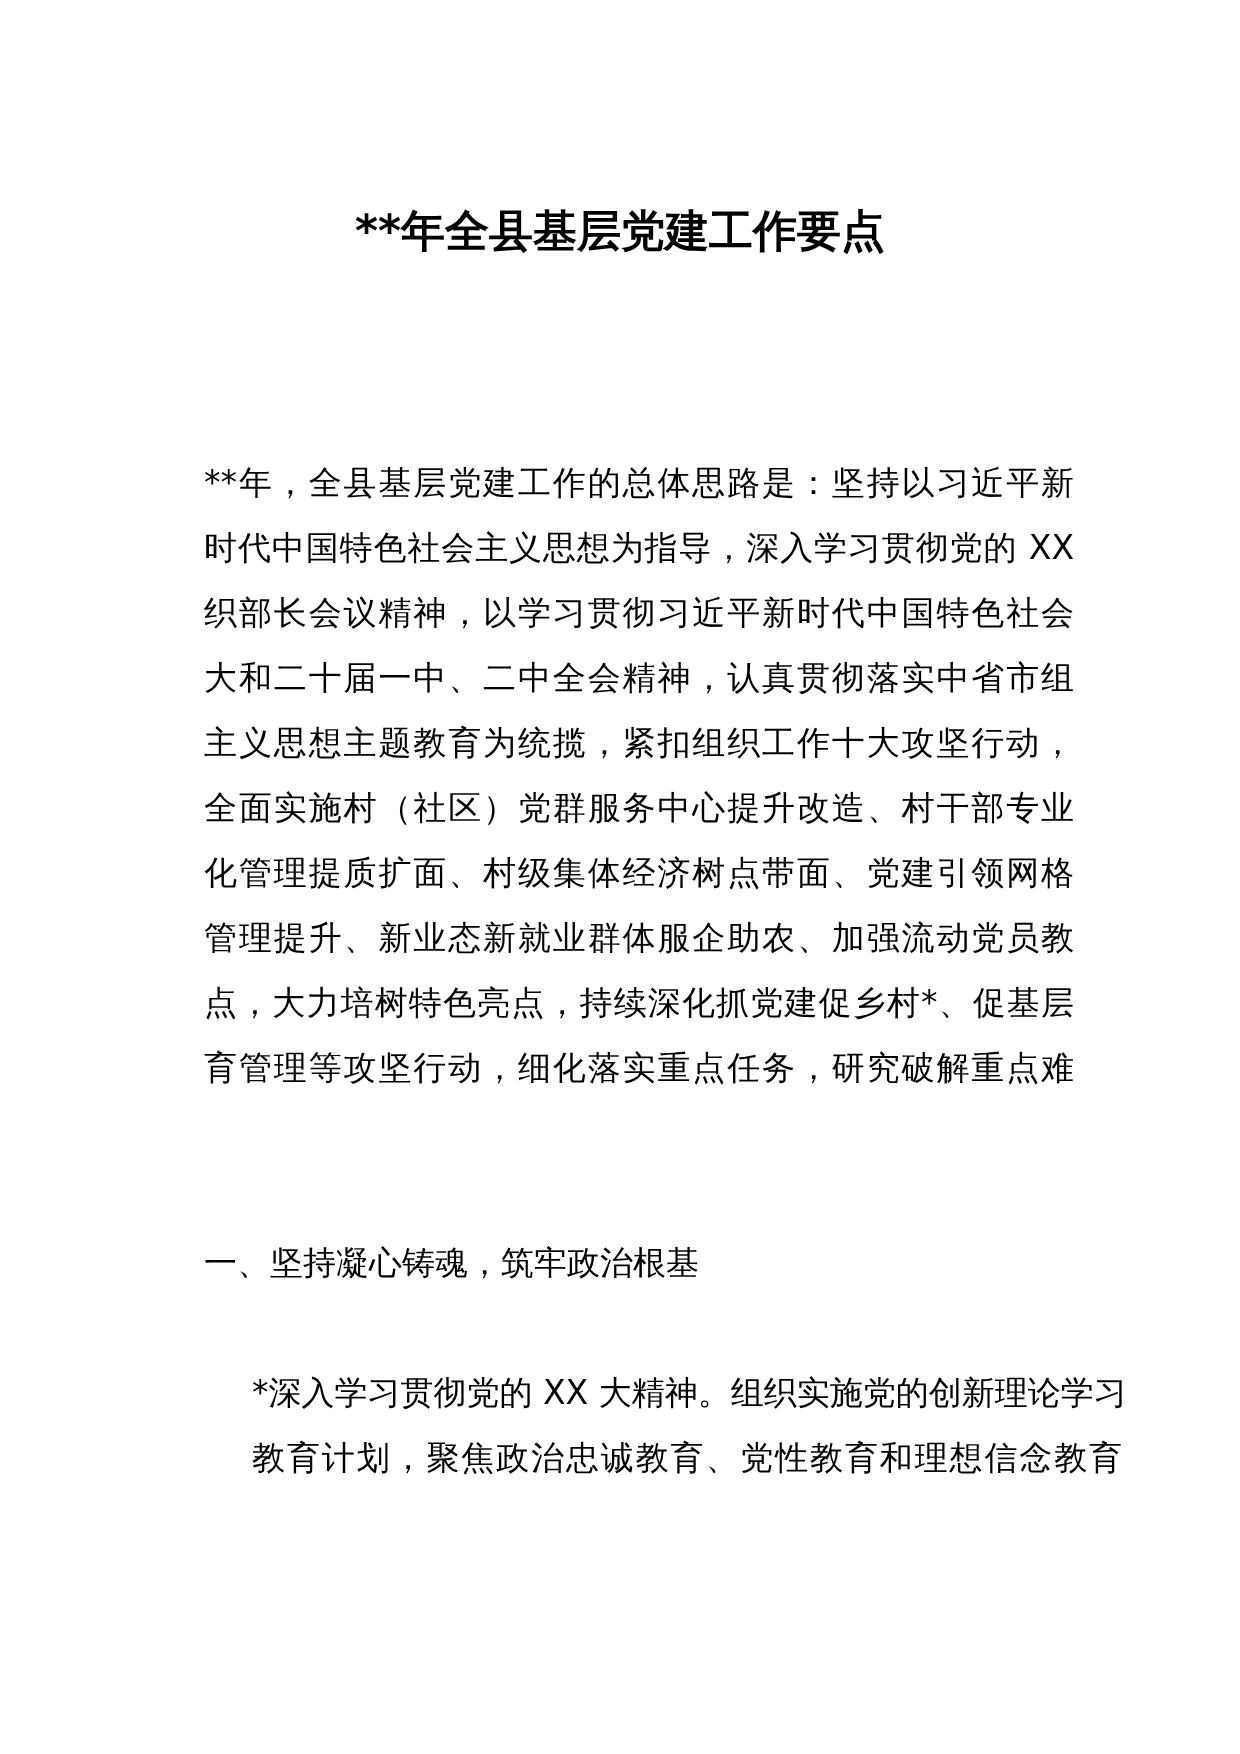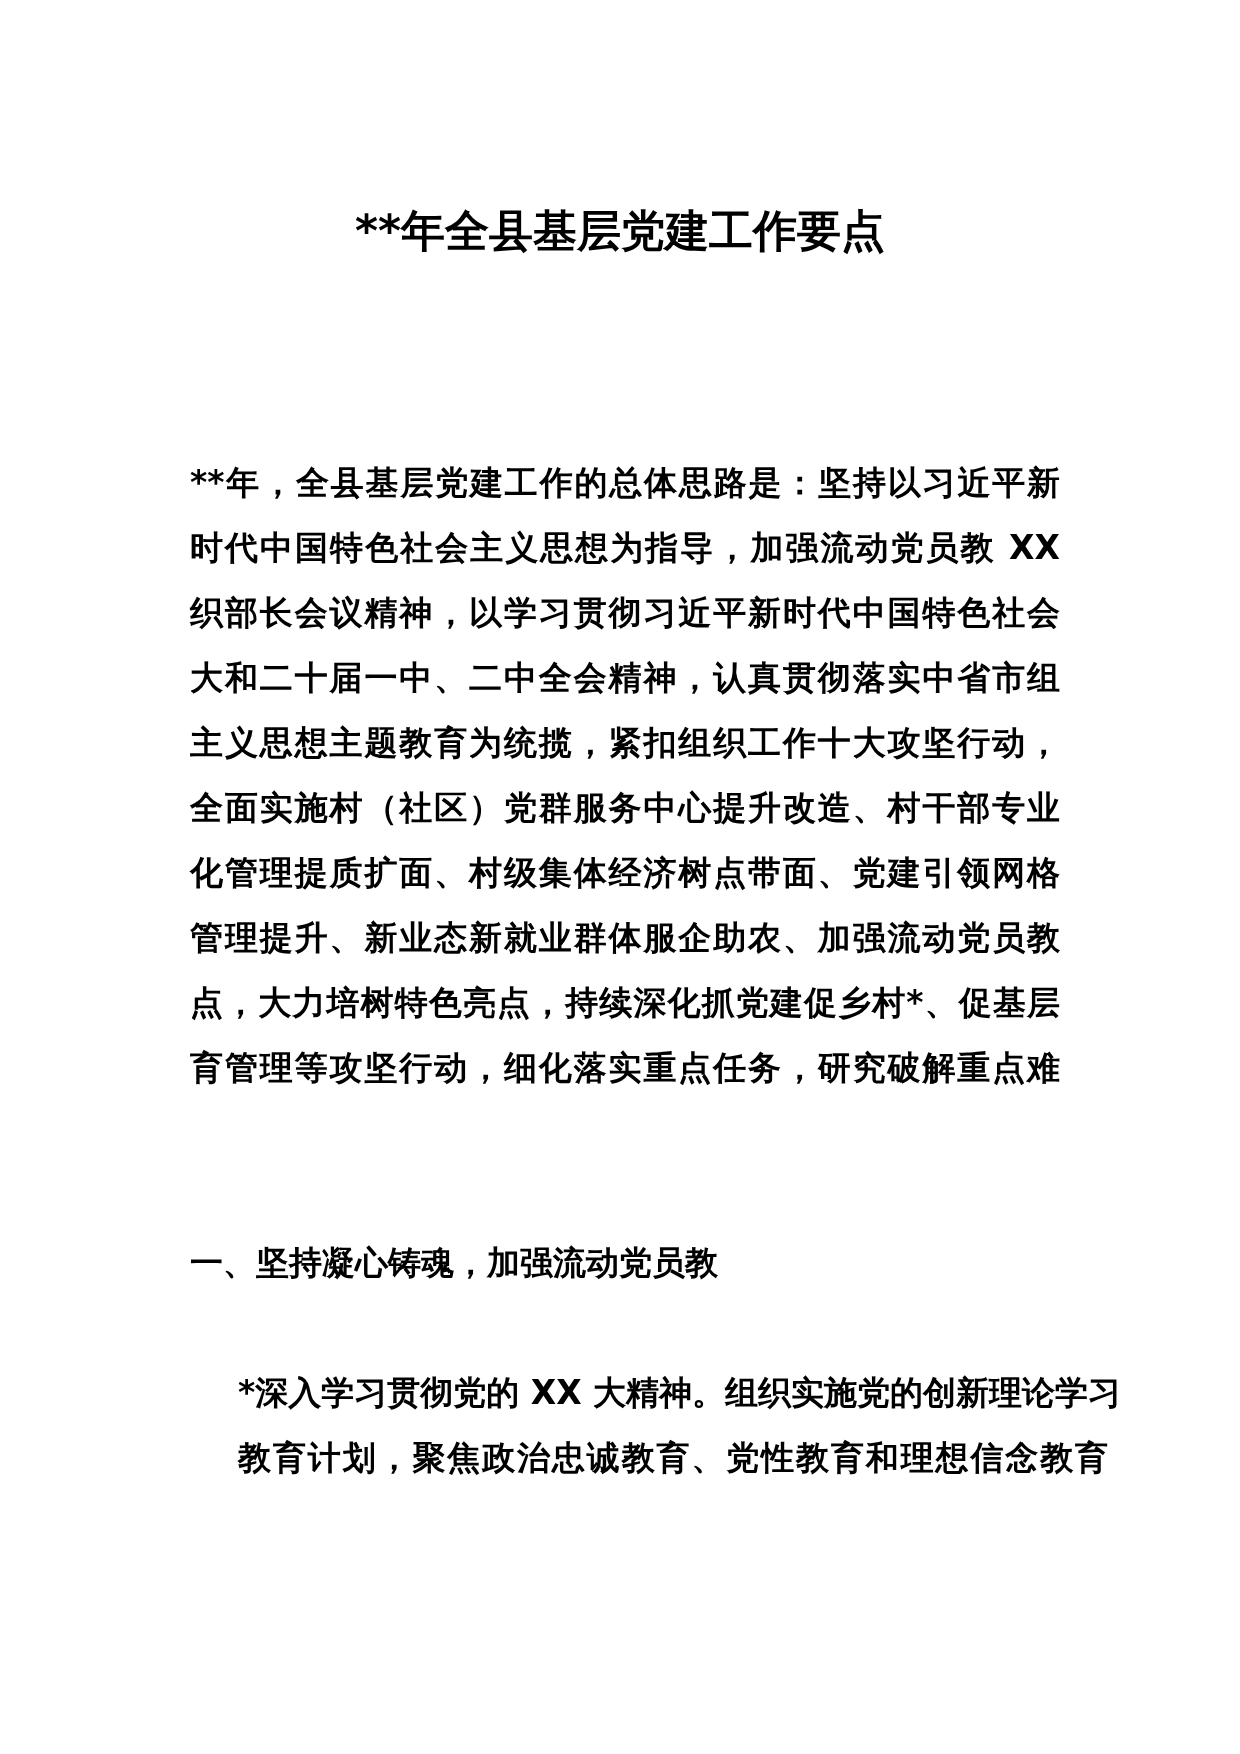--- a/index.html
+++ b/index.html
@@ -30,23 +30,22 @@
       width: 1240px;
       text-align: center;
       font-size: 44px;
       font-weight: bold;
       line-height: 66px;
       letter-spacing: 0px;
       white-space: nowrap;
     }
     .body-block {
       position: absolute;
-      left: 190px;
+      left: 204px;
       width: 870px;
-      font-weight: bold;
     }
     .line {
       display: block;
       height: 65px;
       line-height: 65px;
       font-size: 33px;
       white-space: nowrap;
       text-align: justify;
       text-align-last: justify;
     }
@@ -59,33 +58,33 @@
   </style>
 </head>
 <body>
 
 <div class="page">
 
   <div class="title">**年全县基层党建工作要点</div>
 
   <div class="body-block" id="para-1">
     <span class="line">**年，全县基层党建工作的总体思路是：坚持以习近平新</span>
-    <span class="line">时代中国特色社会主义思想为指导，加强流动党员教 XX</span>
+    <span class="line">时代中国特色社会主义思想为指导，深入学习贯彻党的 XX</span>
     <span class="line">织部长会议精神，以学习贯彻习近平新时代中国特色社会</span>
     <span class="line">大和二十届一中、二中全会精神，认真贯彻落实中省市组</span>
     <span class="line">主义思想主题教育为统揽，紧扣组织工作十大攻坚行动，</span>
     <span class="line">全面实施村（社区）党群服务中心提升改造、村干部专业</span>
     <span class="line">化管理提质扩面、村级集体经济树点带面、党建引领网格</span>
     <span class="line">管理提升、新业态新就业群体服企助农、加强流动党员教</span>
     <span class="line">点，大力培树特色亮点，持续深化抓党建促乡村*、促基层</span>
     <span class="line">育管理等攻坚行动，细化落实重点任务，研究破解重点难</span>
   </div>
 
   <div class="body-block" id="heading-1">
-    <span class="line last">一、坚持凝心铸魂，加强流动党员教</span>
+    <span class="line last">一、坚持凝心铸魂，筑牢政治根基</span>
   </div>
 
   <div class="body-block" id="para-2">
     <span class="line">*深入学习贯彻党的 XX 大精神。组织实施党的创新理论学习</span>
     <span class="line">教育计划，聚焦政治忠诚教育、党性教育和理想信念教育</span>
   </div>
 
 </div>
 
 </body></html>

